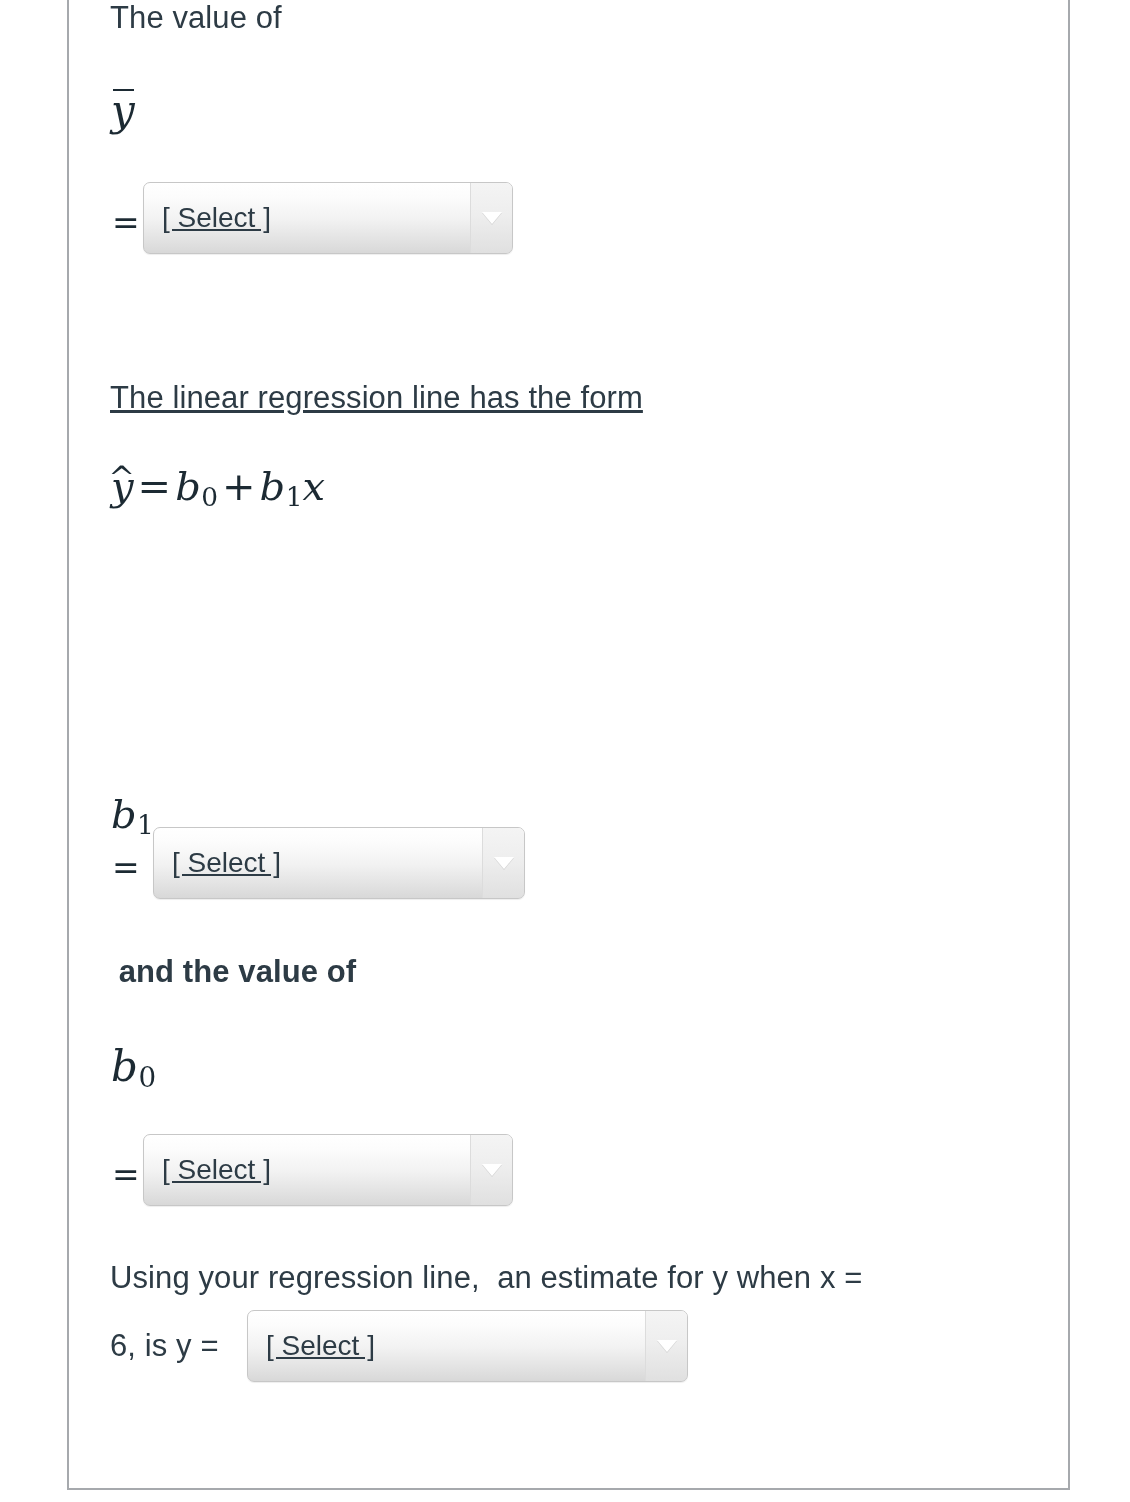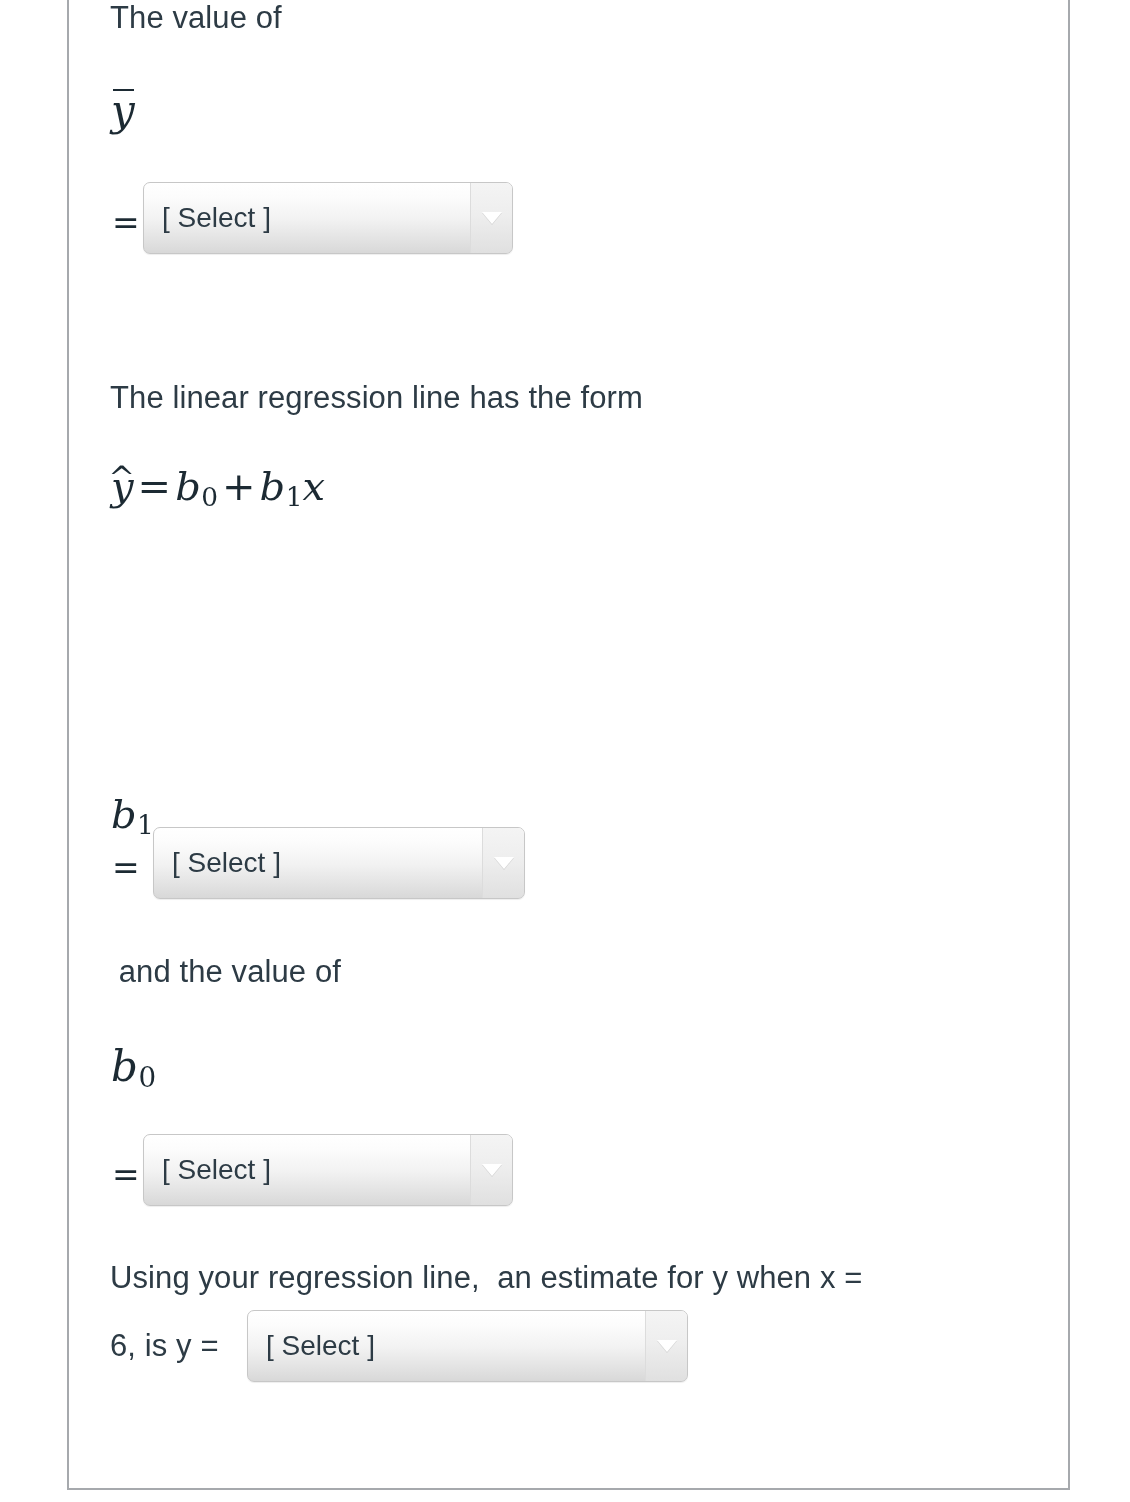--- a/index.html
+++ b/index.html
@@ -114,20 +114,21 @@
   .sel .sel-label {
     position: absolute;
     left: 18px;
     top: 50%;
     transform: translateY(-50%);
     font-family: "Liberation Sans", sans-serif;
     font-size: 28px;
     line-height: 1;
     color: #2d3b45;
     white-space: nowrap;
+    text-decoration: underline;
   }
   .sel .sel-arrow-box {
     position: absolute;
     right: 0;
     top: 0;
     bottom: 0;
     width: 41px;
     border-left: 1px solid #dcdcdc;
     background: linear-gradient(to bottom,
                 #f4f4f4 0%,
@@ -164,21 +165,21 @@
 
     <div class="math eq-sign" style="left:43px; top:213px; font-size:33px; font-style:normal;">=</div>
 
     <div class="sel" style="left:74px; top:192px; width:370px; height:72px;">
       <span class="sel-label">[ Select ]</span>
       <span class="sel-arrow-box">
         <span class="tri"></span>
       </span>
     </div>
 
-    <div class="prose" style="left:41px; top:388px;">The linear regression line has the form</div>
+    <div class="prose" style="left:41px; top:388px;text-decoration:underline;">The linear regression line has the form</div>
 
     <div class="math" style="left:42px; top:473px; font-size:40px;">
       <span class="accented">
         <span class="hat">^</span>
         <span class="var">y</span>
       </span><span class="op">=</span><span class="var">b<sub>0</sub></span><span class="op">+</span><span class="var">b<sub>1</sub></span><span class="var">x</span>
     </div>
 
 
     <div class="math" style="left:42px; top:773px; font-size:40px;margin-top:28px;">
@@ -187,21 +188,21 @@
 
     <div class="math eq-sign" style="left:43px; top:858px; font-size:33px; font-style:normal;">=</div>
 
     <div class="sel" style="left:84px; top:837px; width:372px; height:72px;">
       <span class="sel-label">[ Select ]</span>
       <span class="sel-arrow-box">
         <span class="tri"></span>
       </span>
     </div>
 
-    <div class="prose" style="left:41px; top:962px;"> and the value of</div>
+    <div class="prose" style="left:41px; top:962px;font-weight:bold;"> and the value of</div>
 
     <div class="math" style="left:42px; top:1052px; font-size:42px;">
       <span class="var">b<sub>0</sub></span>
     </div>
 
     <div class="math eq-sign" style="left:43px; top:1165px; font-size:33px; font-style:normal;">=</div>
 
     <div class="sel" style="left:74px; top:1144px; width:370px; height:72px;">
       <span class="sel-label">[ Select ]</span>
       <span class="sel-arrow-box">

